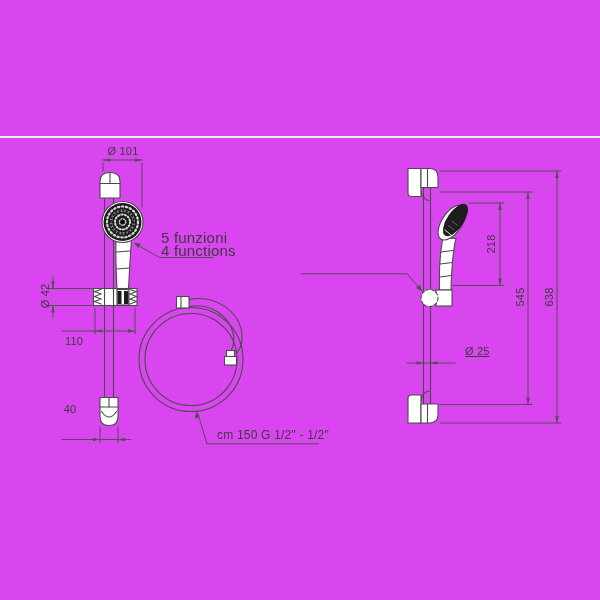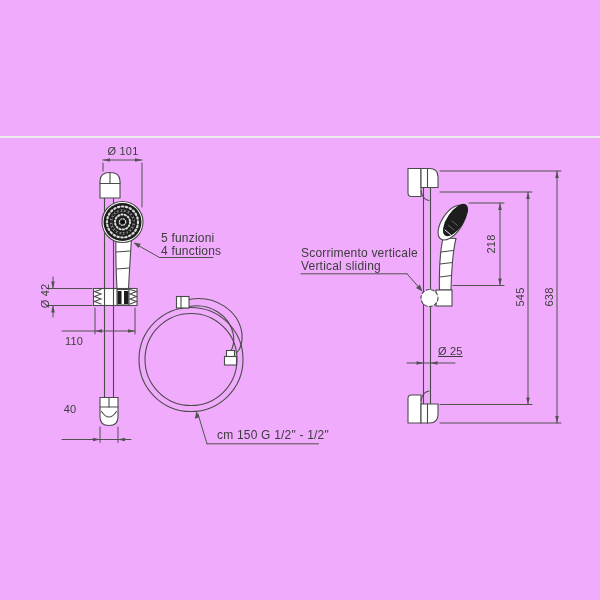--- a/index.html
+++ b/index.html
@@ -1,20 +1,20 @@
 <!DOCTYPE html>
 <html><head>
 <meta charset="utf-8">
 <style>
   html,body{margin:0;padding:0;background:#ffffff;}
-  #stage{position:relative;width:600px;height:600px;background:#f0abfc;overflow:hidden;
+  #stage{position:relative;width:600px;height:600px;background:#d946ef;overflow:hidden;
          font-family:"Liberation Sans",sans-serif;}
   .divider{position:absolute;left:0;top:136px;width:600px;height:2px;background:#ececec;}
   svg{position:absolute;left:0;top:0;}
-  .lbl{position:absolute;font-size:12px;color:#3c3c3c;white-space:nowrap;letter-spacing:.2px;line-height:12.5px;}
+  .lbl{position:absolute;font-size:15px;color:#3c3c3c;white-space:nowrap;letter-spacing:.2px;line-height:12.5px;}
   .ctr{text-align:center;}
   .rot{transform:rotate(-90deg);transform-origin:center center;width:40px;height:14px;line-height:14px;text-align:center;}
   .two-line span{display:block;}
   .hose-lbl{font-size:12px;}
   .dim-lbl{font-size:11px;}
 </style>
 </head>
 <body>
 
 <div id="stage">
@@ -219,26 +219,22 @@
   </div>
 
   <span class="lbl rot dim-lbl" style="left:25px;top:289px;">Ø 42</span>
 
   <span class="lbl ctr dim-lbl" style="left:60px;top:335px;width:28px;">110</span>
 
   <span class="lbl ctr dim-lbl" style="left:58px;top:403px;width:24px;">40</span>
 
   <span class="lbl hose-lbl" style="left:217px;top:429px;">cm 150 G 1/2" - 1/2"</span>
 
-  <div class="lbl two-line" style="left:301px;top:247px;">
-    <span>Scorrimento verticale</span>
-    <span>Vertical sliding</span>
-  </div>
 
   <span class="lbl rot dim-lbl" style="left:471px;top:237px;">218</span>
 
   <span class="lbl rot dim-lbl" style="left:500px;top:290px;">545</span>
 
   <span class="lbl rot dim-lbl" style="left:529px;top:290px;">638</span>
 
-  <span class="lbl dim-lbl" style="left:438px;top:344.5px;text-decoration:underline;">Ø 25</span>
+  <span class="lbl dim-lbl" style="left:465px;top:344.5px;text-decoration:underline;">Ø 25</span>
 
 </div>
 
 </body></html>

